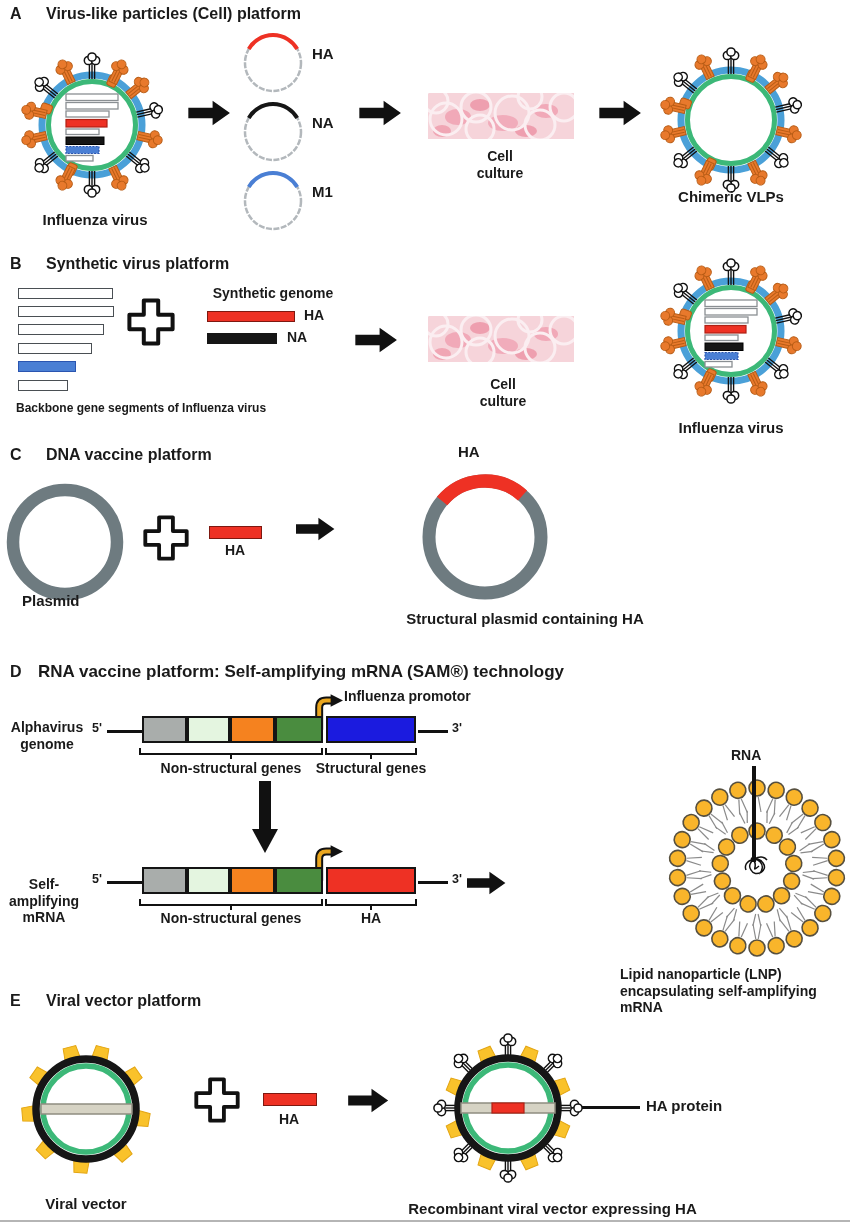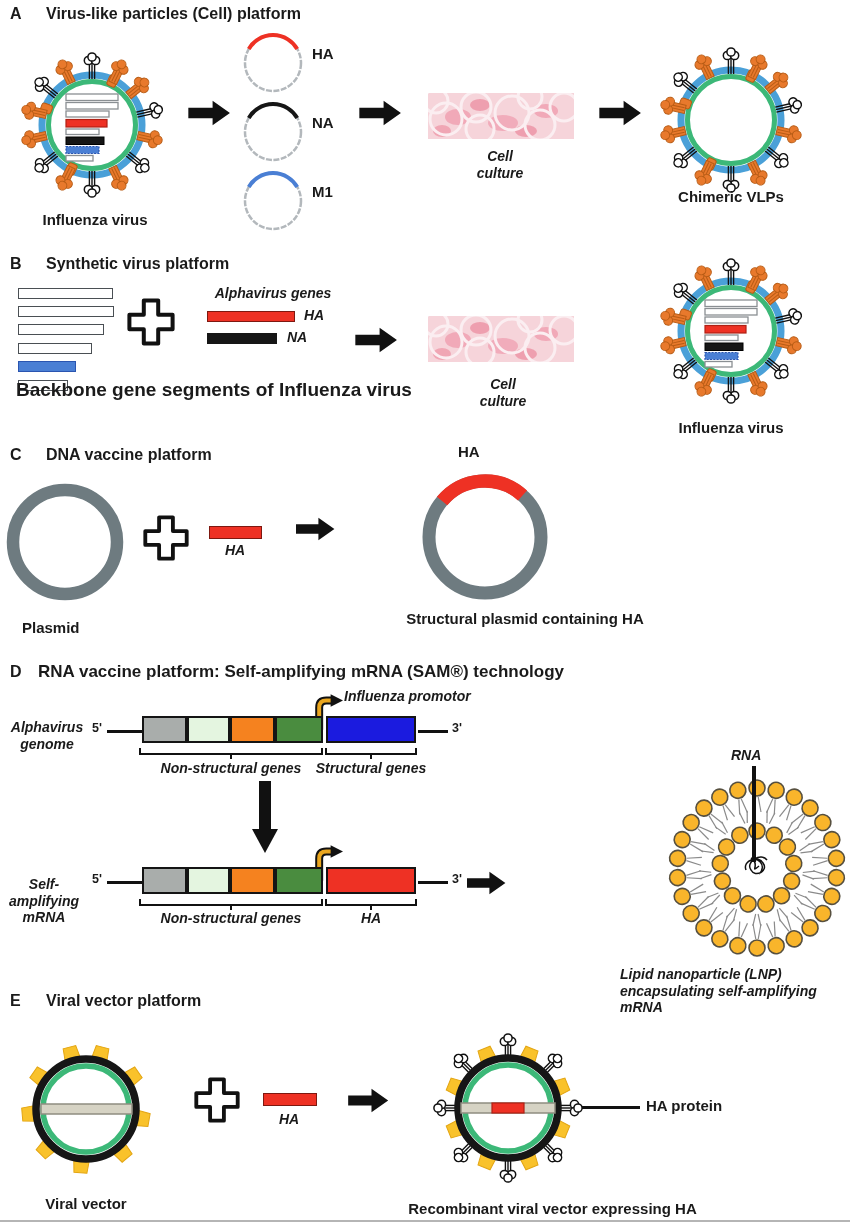--- a/index.html
+++ b/index.html
@@ -1,21 +1,21 @@
 <!DOCTYPE html>
 <html><head>
 <meta charset="utf-8">
 <style>
   html,body{margin:0;padding:0;background:#fff;}
   .canvas{position:relative;width:850px;height:1222px;background:#fff;overflow:hidden;
           font-family:"Liberation Sans","DejaVu Sans",sans-serif;}
   .abs{position:absolute;}
   .t{position:absolute;font-weight:bold;color:#1a1a1a;white-space:nowrap;line-height:1.1;}
   .ctr{text-align:center;}
-  .t16{font-size:16px;} .t15{font-size:15px;} .t14{font-size:14px;font-style:italic;} .t12{font-size:12.5px;}
+  .t16{font-size:16px;} .t15{font-size:15px;} .t14{font-size:14px;} .t12{font-size:12.5px;}
   .lines{white-space:normal;line-height:16.5px;}
   .bar{position:absolute;height:11px;background:#fff;border:1.5px solid #4a4f54;box-sizing:border-box;}
   .gbox{position:absolute;height:27px;border:2px solid #141414;box-sizing:border-box;}
   .hline{position:absolute;height:2.5px;background:#111;}
 </style>
 </head>
 <body>
 
 <div class="canvas">
 
@@ -206,31 +206,31 @@
   <div class="bar" style="left:18px;top:306px;width:96px"></div>
   <div class="bar" style="left:18px;top:324px;width:86px"></div>
   <div class="bar" style="left:18px;top:343px;width:74px"></div>
   <div class="bar" style="left:18px;top:361px;width:58px;background:#4a7fd4;border-color:#2a55b0"></div>
   <div class="bar" style="left:18px;top:380px;width:50px"></div>
 
   <svg class="abs" style="left:127px;top:298px" width="48" height="48">
       <use href="#sym-plus" width="48" height="48"></use>
     </svg>
 
-  <div class="t t14 ctr" style="left:198px;top:286px;width:150px">Alphavirus genes</div>
+  <div class="t t14 ctr" style="left:198px;top:286px;width:150px">Synthetic genome</div>
   <div class="abs" style="left:207px;top:311px;width:88px;height:11px;background:#ee3124;border:1.5px solid #7e1810;box-sizing:border-box"></div>
   <div class="t t14" style="left:304px;top:308px">HA</div>
   <div class="abs" style="left:207px;top:333px;width:70px;height:11px;background:#161616"></div>
   <div class="t t14" style="left:287px;top:330px">NA</div>
 
   <svg class="abs" style="left:351px;top:327px" width="52" height="26">
       <use href="#sym-arrow" width="52" height="26"></use>
     </svg>
 
-  <div class="t" style="left:16px;top:380px;font-size:19px">Backbone gene segments of Influenza virus</div>
+  <div class="t" style="left:16px;top:402px;font-size:12px">Backbone gene segments of Influenza virus</div>
 
   <svg class="abs" style="left:428px;top:316px" width="146" height="46">
       <use href="#sym-cells" width="146" height="46"></use>
     </svg>
   <div class="t t14 ctr lines" style="left:458px;top:376px;width:90px">
     <div>Cell</div>
     <div>culture</div>
   </div>
 
   <svg class="abs" style="left:652px;top:252px" width="158" height="158" viewBox="-79 -79 158 158">
@@ -262,21 +262,21 @@
     <use href="#flu-genes"></use>
   </svg>
   <div class="t t15 ctr" style="left:650px;top:420px;width:162px">Influenza virus</div>
 
   <div class="t t16" style="left:10px;top:446px">C</div>
   <div class="t t16" style="left:46px;top:446px">DNA vaccine platform</div>
 
   <svg class="abs" style="left:0px;top:477px" width="130" height="130" viewBox="0 0 130 130">
     <circle cx="65" cy="65" r="52" fill="#fff" stroke="#6e7b80" stroke-width="12.5"></circle>
   </svg>
-  <div class="t t15" style="left:22px;top:620px">Plasmid</div>
+  <div class="t t15" style="left:22px;top:593px">Plasmid</div>
 
   <svg class="abs" style="left:143px;top:515px" width="46" height="46">
       <use href="#sym-plus" width="46" height="46"></use>
     </svg>
 
   <div class="abs" style="left:209px;top:526px;width:53px;height:13px;background:#ee3124;border:1.5px solid #7e1810;box-sizing:border-box"></div>
   <div class="t t14" style="left:225px;top:543px">HA</div>
 
   <svg class="abs" style="left:293px;top:517px" width="46" height="24">
       <use href="#sym-arrow" width="46" height="24"></use>

